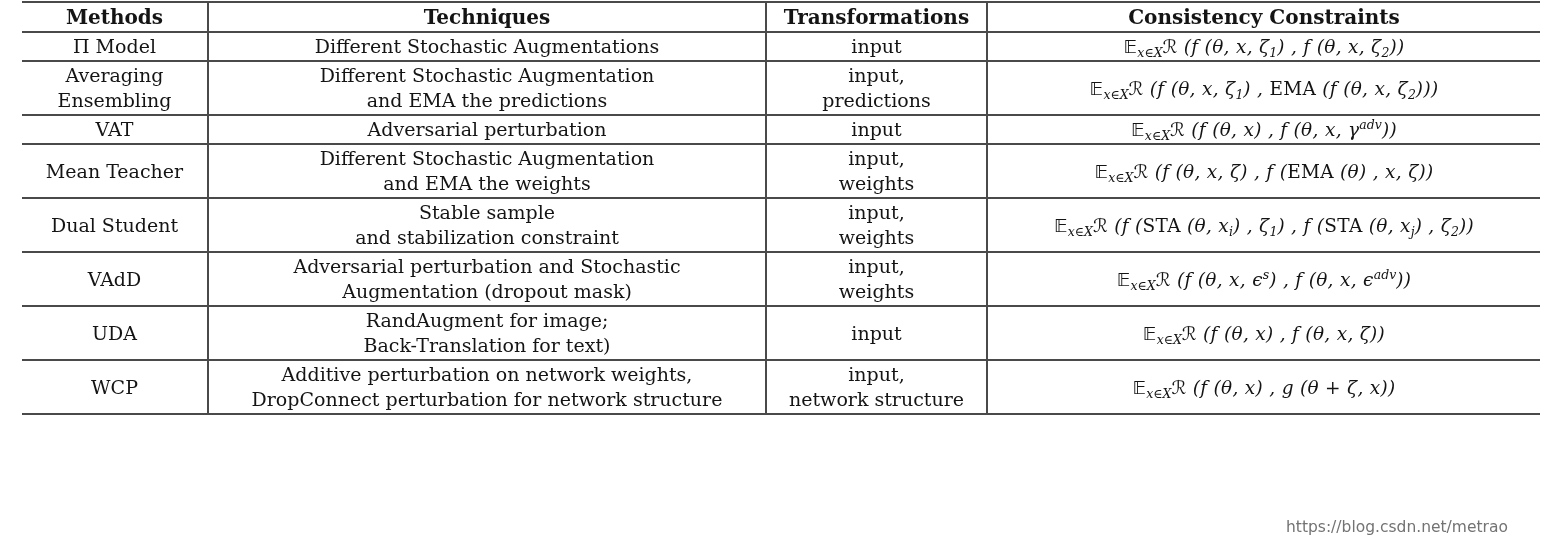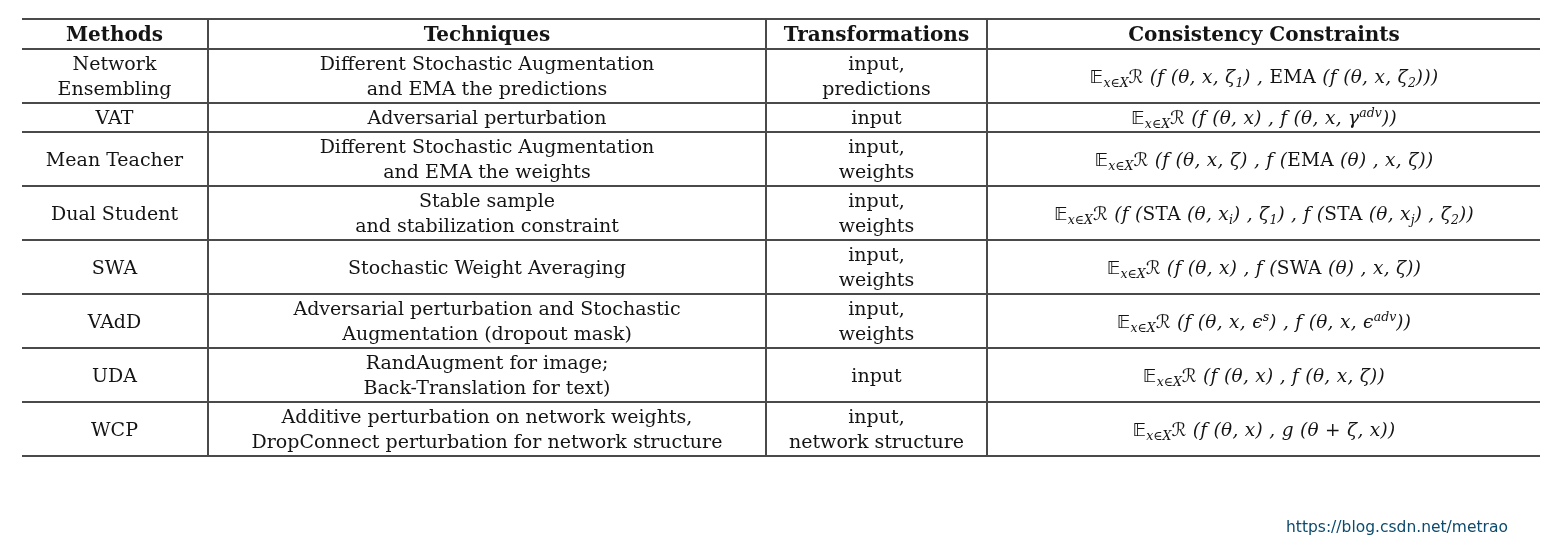--- a/index.html
+++ b/index.html
@@ -11,21 +11,21 @@
     position: relative;
     width: 1568px;
     height: 552px;
     overflow: hidden;
     font-family: "DejaVu Serif", "Liberation Serif", serif;
     color: #141414;
   }
   table.paper-table {
     position: absolute;
     left: 22px;
-    top: 18px;
+    top: 1px;
     width: 1518px;
     border-collapse: collapse;
     table-layout: fixed;
   }
   .paper-table th, .paper-table td {
     border-top: 2px solid #4a4a4a;
     border-bottom: 2px solid #4a4a4a;
     text-align: center;
     vertical-align: middle;
     padding: 1px 4px;
@@ -56,21 +56,21 @@
     letter-spacing: 0;
   }
   td.formula-cell sub { vertical-align: -4px; line-height: 0; }
   td.formula-cell sup { vertical-align: 7px; line-height: 0; }
   .watermark {
     position: absolute;
     left: 1286px;
     top: 518px;
     font-family: "DejaVu Sans", "Liberation Sans", sans-serif;
     font-size: 15.5px;
-    color: #0c4a6e;
+    color: #737373;
     white-space: nowrap;
   }
 </style>
 </head>
 <body>
 
 <table class="paper-table">
   <colgroup>
     <col style="width:186px">
     <col style="width:558px">
@@ -80,21 +80,27 @@
   <thead>
     <tr>
       <th>Methods</th>
       <th>Techniques</th>
       <th>Transformations</th>
       <th>Consistency Constraints</th>
     </tr>
   </thead>
   <tbody>
       <tr>
-        <td><span>Network</span><br><span>Ensembling</span></td>
+        <td><span>Π Model</span></td>
+        <td><span>Different Stochastic Augmentations</span></td>
+        <td><span>input</span></td>
+        <td class="formula-cell"><span>𝔼</span><sub>x∈X</sub><span>ℛ (f (θ, x, ζ</span><sub>1</sub><span>) , f (θ, x, ζ</span><sub>2</sub><span>))</span></td>
+      </tr>
+      <tr>
+        <td><span>Averaging</span><br><span>Ensembling</span></td>
         <td><span>Different Stochastic Augmentation</span><br><span>and EMA the predictions</span></td>
         <td><span>input,</span><br><span>predictions</span></td>
         <td class="formula-cell"><span>𝔼</span><sub>x∈X</sub><span>ℛ (f (θ, x, ζ</span><sub>1</sub><span>) , </span><span class="rm">EMA</span><span> (f (θ, x, ζ</span><sub>2</sub><span>)))</span></td>
       </tr>
       <tr>
         <td><span>VAT</span></td>
         <td><span>Adversarial perturbation</span></td>
         <td><span>input</span></td>
         <td class="formula-cell"><span>𝔼</span><sub>x∈X</sub><span>ℛ (f (θ, x) , f (θ, x, γ</span><sup>adv</sup><span>))</span></td>
       </tr>
@@ -102,26 +108,20 @@
         <td><span>Mean Teacher</span></td>
         <td><span>Different Stochastic Augmentation</span><br><span>and EMA the weights</span></td>
         <td><span>input,</span><br><span>weights</span></td>
         <td class="formula-cell"><span>𝔼</span><sub>x∈X</sub><span>ℛ (f (θ, x, ζ) , f (</span><span class="rm">EMA</span><span> (θ) , x, ζ))</span></td>
       </tr>
       <tr>
         <td><span>Dual Student</span></td>
         <td><span>Stable sample</span><br><span>and stabilization constraint</span></td>
         <td><span>input,</span><br><span>weights</span></td>
         <td class="formula-cell"><span>𝔼</span><sub>x∈X</sub><span>ℛ (f (</span><span class="rm">STA</span><span> (θ, x</span><sub>i</sub><span>) , ζ</span><sub>1</sub><span>) , f (</span><span class="rm">STA</span><span> (θ, x</span><sub>j</sub><span>) , ζ</span><sub>2</sub><span>))</span></td>
-      </tr>
-      <tr>
-        <td><span>SWA</span></td>
-        <td><span>Stochastic Weight Averaging</span></td>
-        <td><span>input,</span><br><span>weights</span></td>
-        <td class="formula-cell"><span>𝔼</span><sub>x∈X</sub><span>ℛ (f (θ, x) , f (</span><span class="rm">SWA</span><span> (θ) , x, ζ))</span></td>
       </tr>
       <tr>
         <td><span>VAdD</span></td>
         <td><span>Adversarial perturbation and Stochastic</span><br><span>Augmentation (dropout mask)</span></td>
         <td><span>input,</span><br><span>weights</span></td>
         <td class="formula-cell"><span>𝔼</span><sub>x∈X</sub><span>ℛ (f (θ, x, ϵ</span><sup>s</sup><span>) , f (θ, x, ϵ</span><sup>adv</sup><span>))</span></td>
       </tr>
       <tr>
         <td><span>UDA</span></td>
         <td><span>RandAugment for image;</span><br><span>Back-Translation for text)</span></td>

